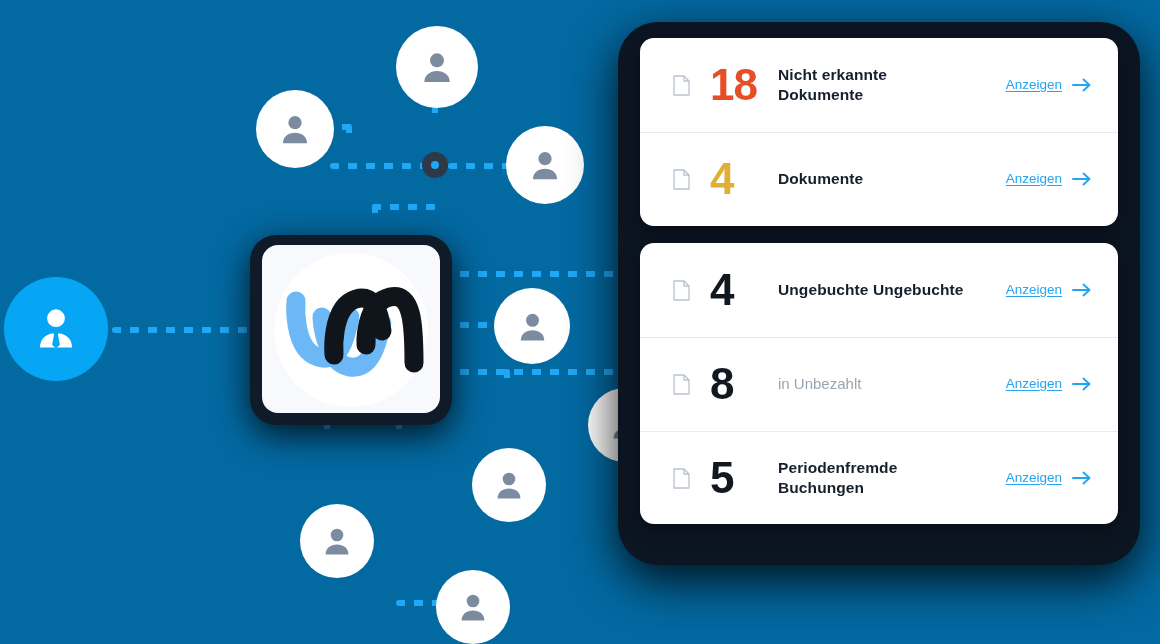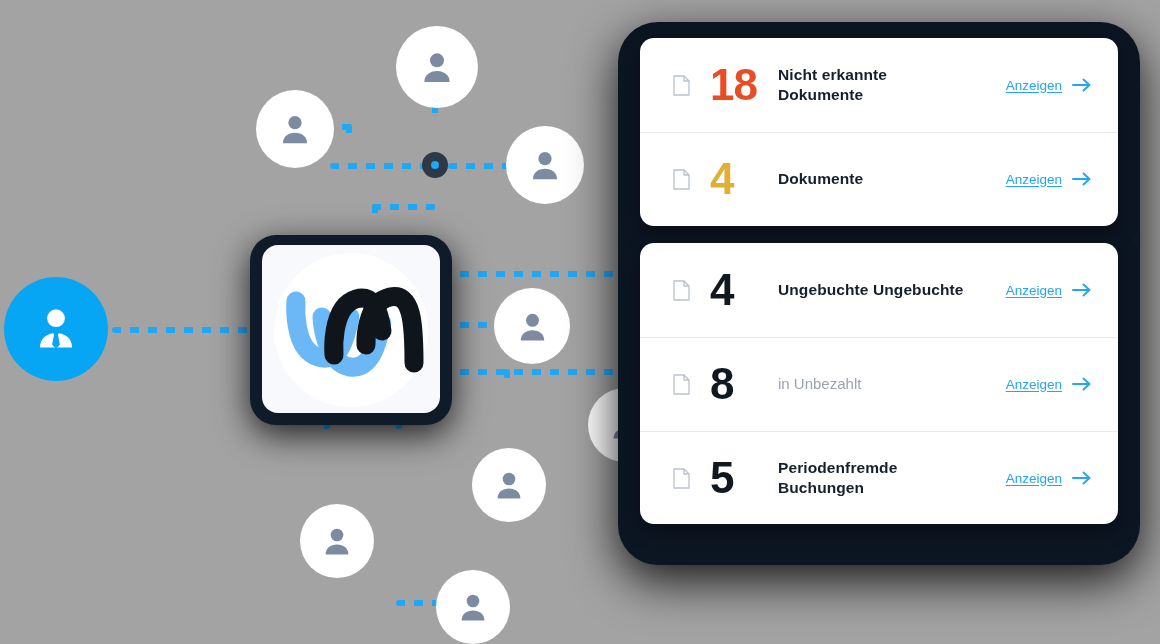--- a/index.html
+++ b/index.html
@@ -9,21 +9,21 @@
     height: 644px;
     background: #000000;
     overflow: hidden;
     font-family: "Liberation Sans", sans-serif;
   }
 
   #stage {
     position: relative;
     width: 1160px;
     height: 644px;
-    background: #a3a3a3;
+    background: #0369a1;
   }
 
   
   .wire {
     position: absolute;
     background-repeat: repeat-x;
   }
   .wire.h {
     height: 6px;
     background-image: linear-gradient(to right, #20A7F5 0 9px, transparent 9px 18px);
@@ -170,21 +170,20 @@
   .label-sub {
     font-size: 15px;
     font-weight: 400;
     color: #9aa4b0;
     line-height: 1.28;
   }
 
   .action {
     flex: 0 0 auto;
     display: flex;
-    align-items: center;
     gap: 10px;
     white-space: nowrap;
   }
   .action-text {
     font-size: 13.5px;
     color: #23A5F0;
     text-decoration: underline;
     text-underline-offset: 2px;
   }
   .action svg { display: block; }

